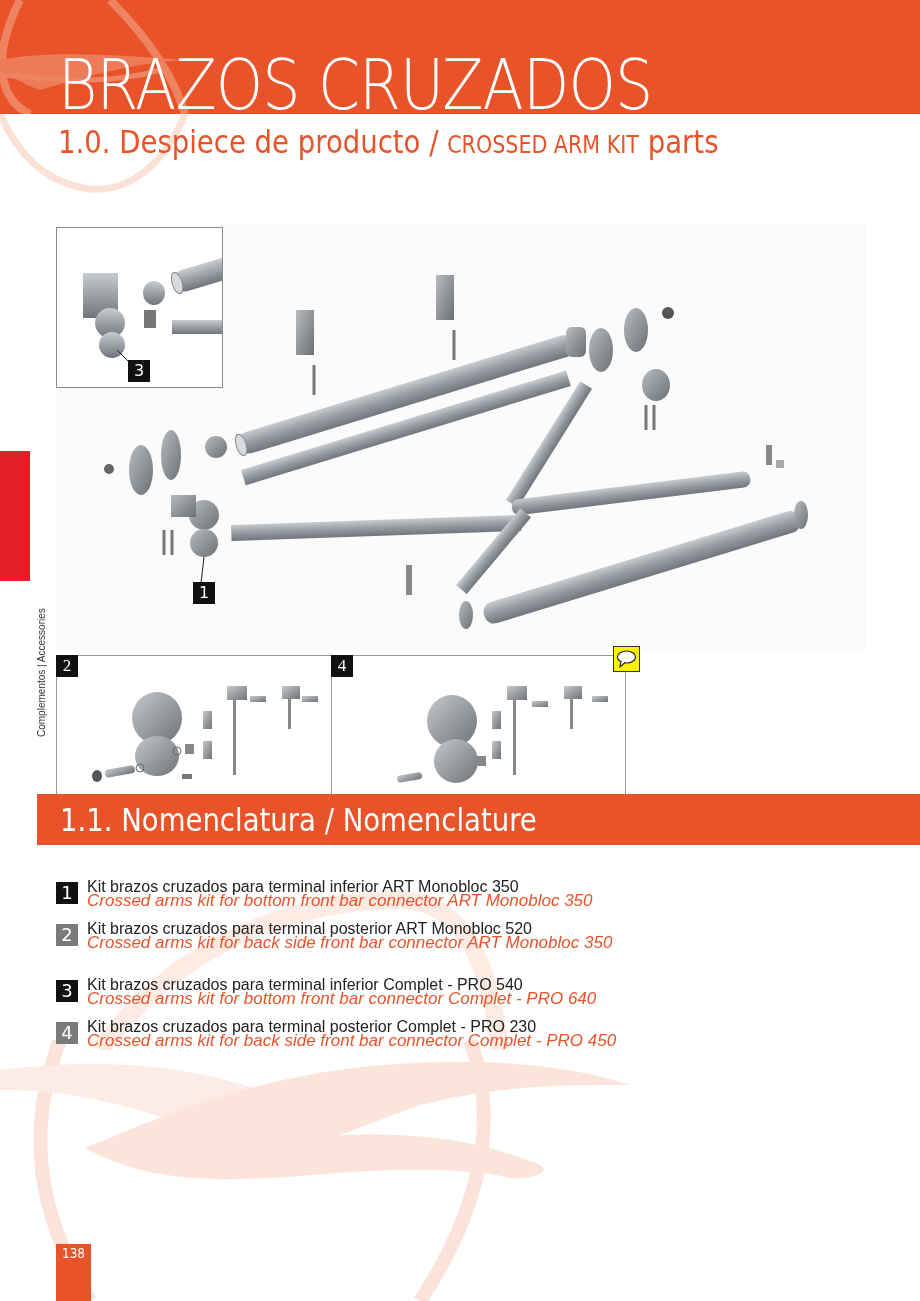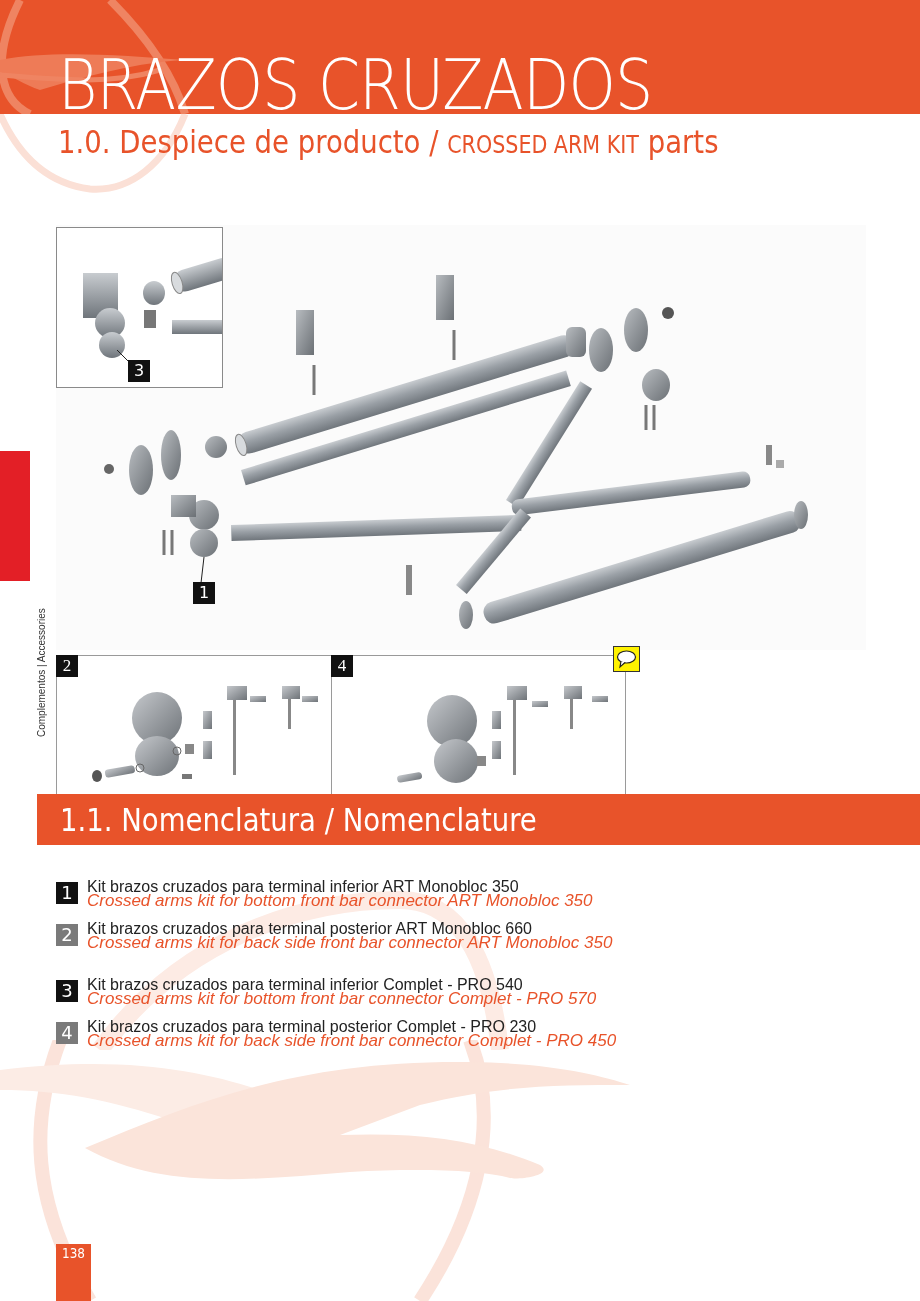--- a/index.html
+++ b/index.html
@@ -232,27 +232,27 @@
 <div class="nom-title">1.1. Nomenclatura / Nomenclature</div>
 
 <div class="nom-list">
   <div class="nom-item" style="top:0;">
     <div class="nom-num dark">1</div>
     <div class="nom-es">Kit brazos cruzados para terminal inferior ART Monobloc 350</div>
     <div class="nom-en">Crossed arms kit for bottom front bar connector ART Monobloc 350</div>
   </div>
   <div class="nom-item" style="top:42px;">
     <div class="nom-num grey">2</div>
-    <div class="nom-es">Kit brazos cruzados para terminal posterior ART Monobloc 660</div>
+    <div class="nom-es">Kit brazos cruzados para terminal posterior ART Monobloc 520</div>
     <div class="nom-en">Crossed arms kit for back side front bar connector ART Monobloc 350</div>
   </div>
   <div class="nom-item" style="top:98px;">
     <div class="nom-num dark">3</div>
     <div class="nom-es">Kit brazos cruzados para terminal inferior Complet - PRO 540</div>
-    <div class="nom-en">Crossed arms kit for bottom front bar connector Complet - PRO 570</div>
+    <div class="nom-en">Crossed arms kit for bottom front bar connector Complet - PRO 640</div>
   </div>
   <div class="nom-item" style="top:140px;">
     <div class="nom-num grey">4</div>
     <div class="nom-es">Kit brazos cruzados para terminal posterior Complet - PRO 230</div>
     <div class="nom-en">Crossed arms kit for back side front bar connector Complet - PRO 450</div>
   </div>
 </div>
 
 <div class="page-tab"></div>
 <div class="page-num">138</div>

